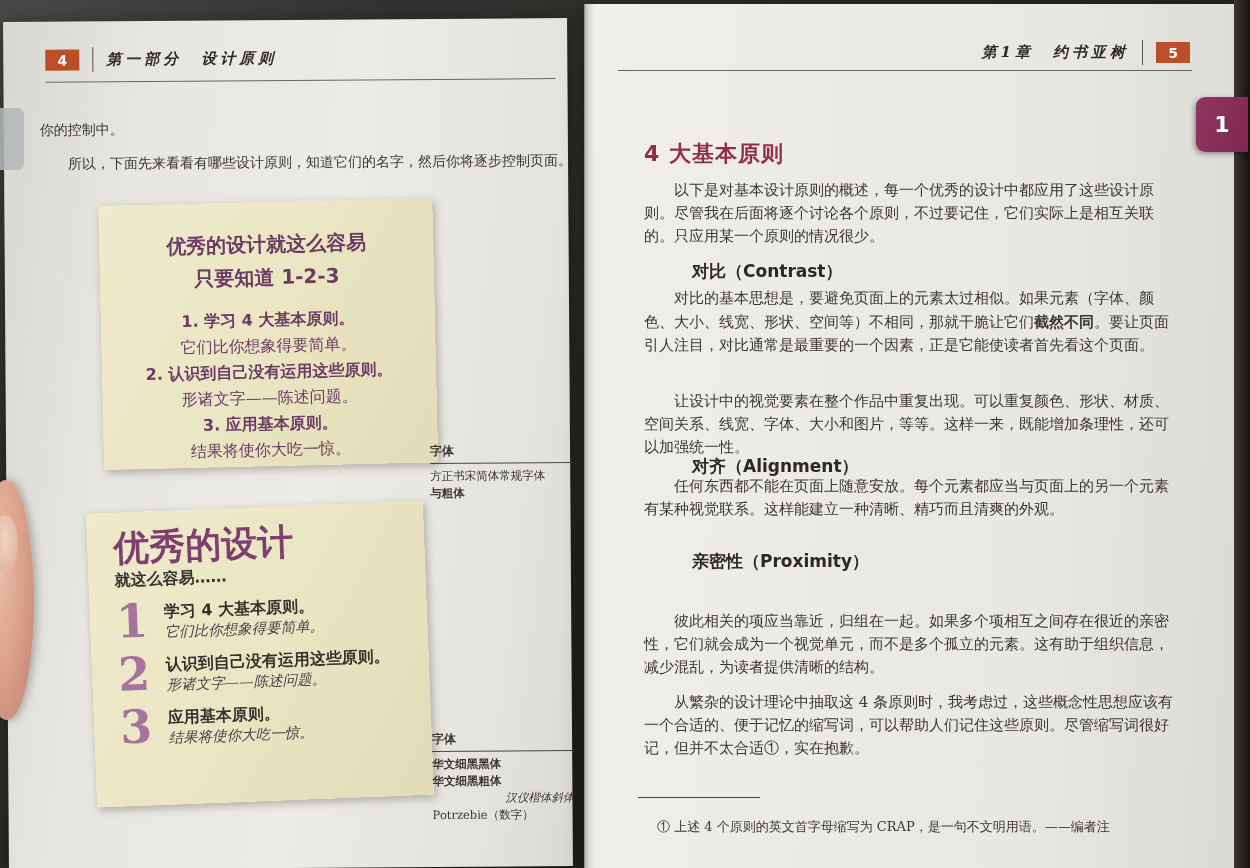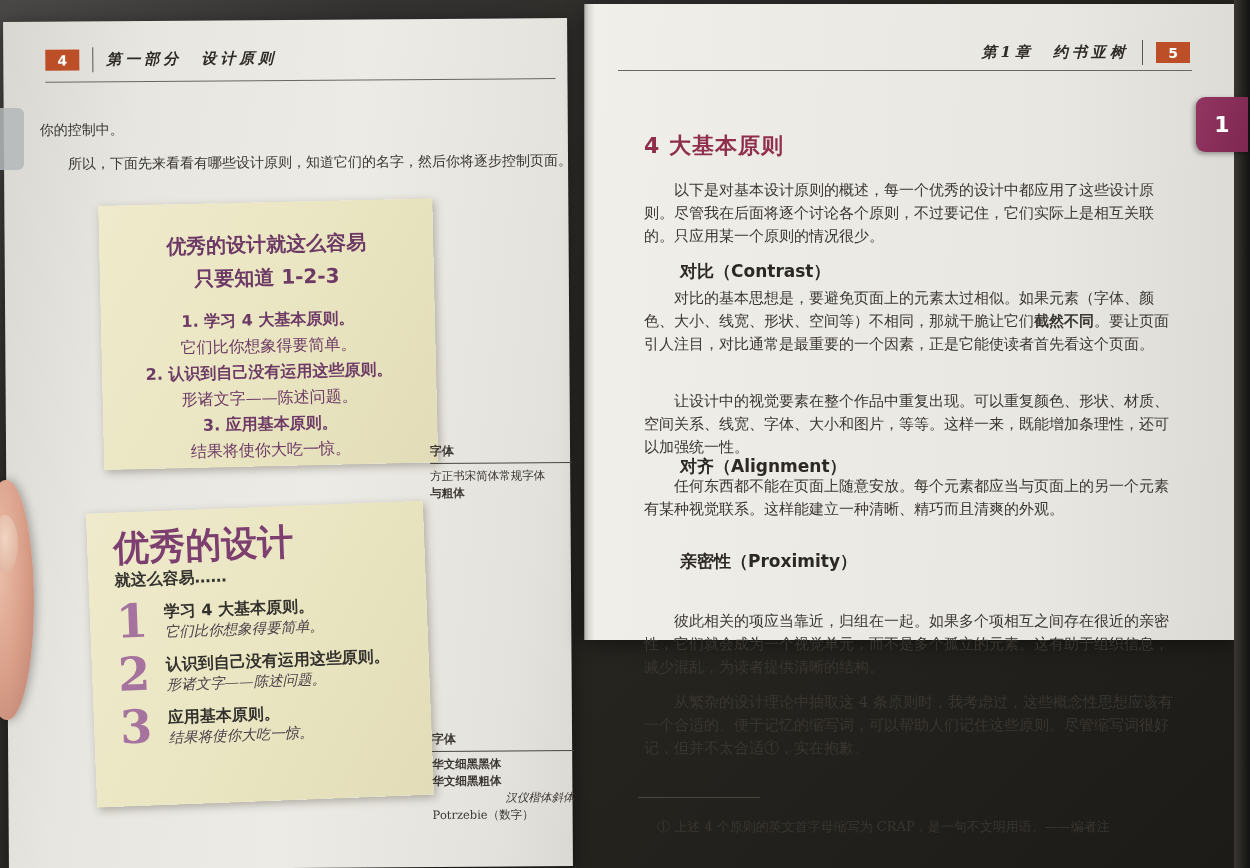--- a/index.html
+++ b/index.html
@@ -12,21 +12,21 @@
   .photo{position:absolute;inset:0;}
 
   
   .page{position:absolute;box-shadow:0 4px 18px rgba(0,0,0,.45);}
   .page-left{
     left:6px;top:20px;width:564px;height:848px;
     background:linear-gradient(97deg,#d9d7d2 0%,#e8e6e1 22%,#edebe6 55%,#e4e2dc 88%,#dbd9d3 100%);
     transform:rotate(-0.4deg);
   }
   .page-right{
-    left:584px;top:4px;width:650px;height:636px;
+    left:584px;top:4px;width:650px;height:864px;
     background:linear-gradient(93deg,#f1efea 0%,#edebe6 30%,#e9e7e1 70%,#dcdad4 100%);
   }
   .sheet-edge{position:absolute;left:0;top:0;bottom:0;width:9px;
     background:linear-gradient(90deg,#b7b5b0 0%,#d9d7d2 40%,#eeece7 100%);
     border-left:1px solid #8f8d88;}
   .dark-strip{position:absolute;right:0;top:0;width:16px;height:868px;
     background:linear-gradient(90deg,#3a3733,#14120f);}
 
   
   .lp-header{position:absolute;left:42px;top:26px;display:flex;align-items:center;}
@@ -70,27 +70,27 @@
   .caption1{left:424px;top:424px;}
   .caption2{left:424px;top:712px;}
   .cap-label{font-size:12px;font-weight:bold;font-family:"DejaVu Sans",sans-serif;
     border-bottom:1px solid #4a463f;padding-bottom:3px;margin-bottom:4px;}
   .cap-line{font-size:11.5px;line-height:17px;}
   .cap-bold{font-weight:bold;font-family:"DejaVu Sans",sans-serif;}
   .cap-italic{font-style:italic;text-align:right;}
 
   
   .rp-block{position:absolute;left:60px;width:536px;color:#3a3631;}
-  .rp-title{top:112px;font-size:22px;font-weight:bold;color:#8f2f4d;
+  .rp-title{top:120px;font-size:22px;font-weight:bold;color:#8f2f4d;
     font-family:"DejaVu Sans",sans-serif;letter-spacing:1px;}
   .rp-intro{top:160px;font-size:15px;line-height:23px;text-indent:2em;}
   .sec-heading{font-size:17px;font-weight:bold;color:#2c2824;
-    font-family:"DejaVu Sans",sans-serif;margin-left:36px;}
+    font-family:"DejaVu Sans",sans-serif;margin-left:48px;}
   .sec-body{font-size:15px;line-height:23px;text-indent:2em;}
-  .sec-body .emph{font-weight:bold;font-family:Liberation Serif, serif;}
+  .sec-body .emph{font-weight:bold;font-family:Liberation Sans, sans-serif;}
   .h-sec1{top:242px;} .b-sec1{top:268px;}
   .h-sec2{top:345px;} .b-sec2{top:371px;}
   .h-sec3{top:437px;} .b-sec3{top:456px;}
   .h-sec4{top:532px;} .b-sec4{top:558px;margin-top:48px;}
   .note-heading{top:648px;font-size:16px;font-weight:bold;color:#8f2f4d;
     font-family:"DejaVu Sans",sans-serif;margin-left:14px;}
   .note-body{top:672px;font-size:15px;line-height:23px;text-indent:2em;}
   .footnote-rule{position:absolute;left:54px;top:793px;width:122px;border-top:1.5px solid #4a463f;}
   .footnote{top:800px;font-size:13px;line-height:20px;text-indent:1em;color:#3a3631;}
 

